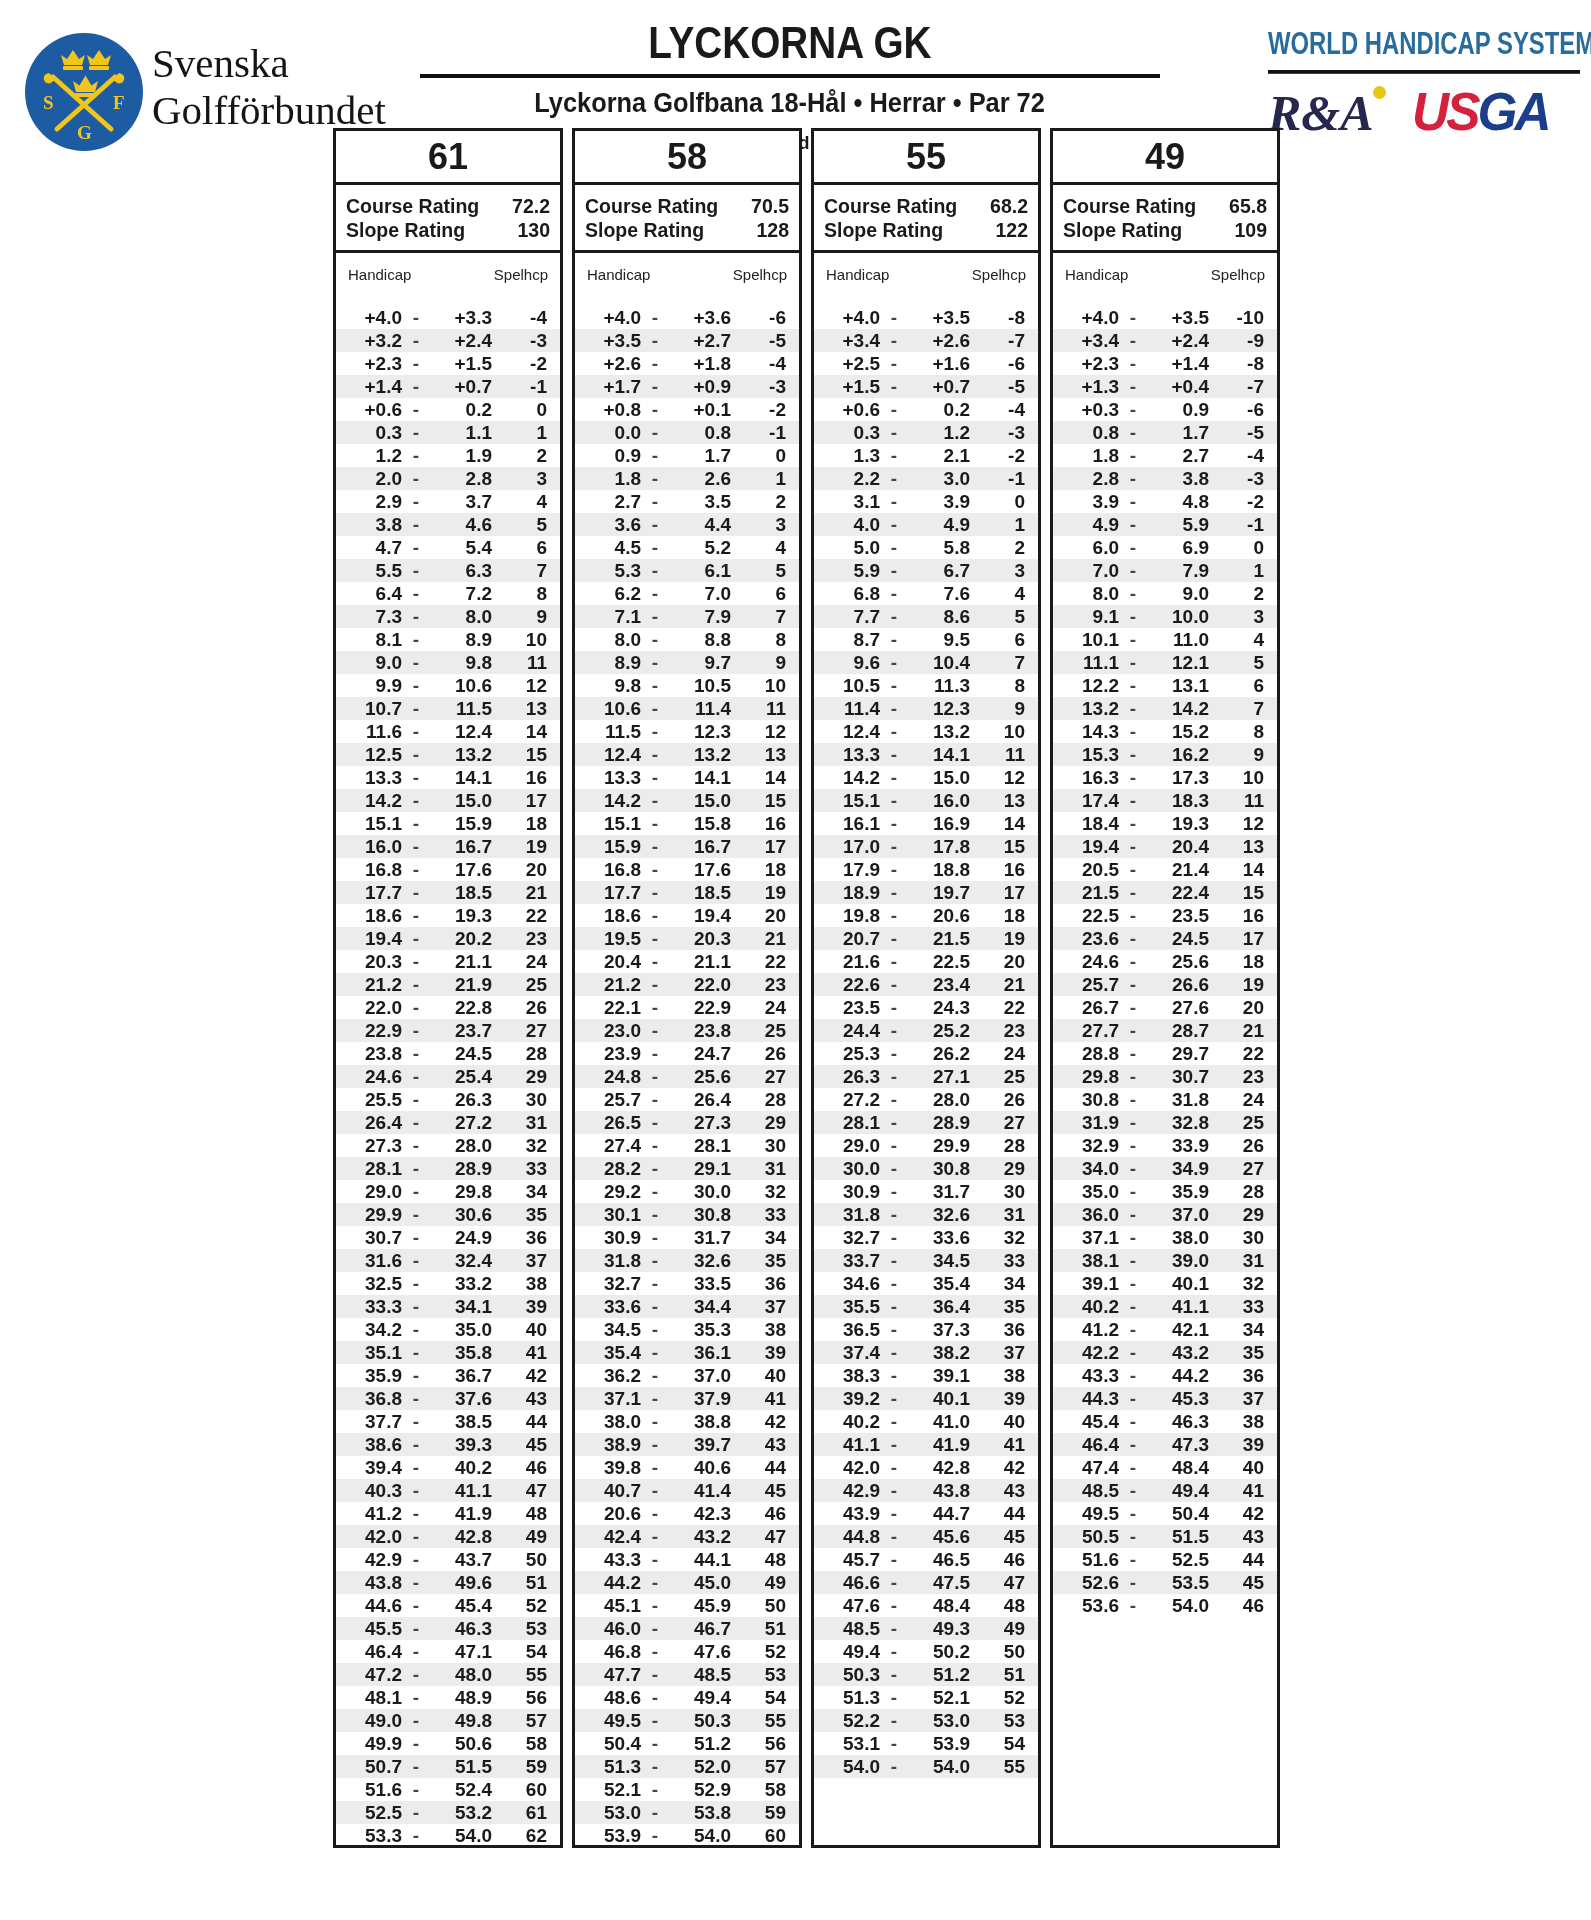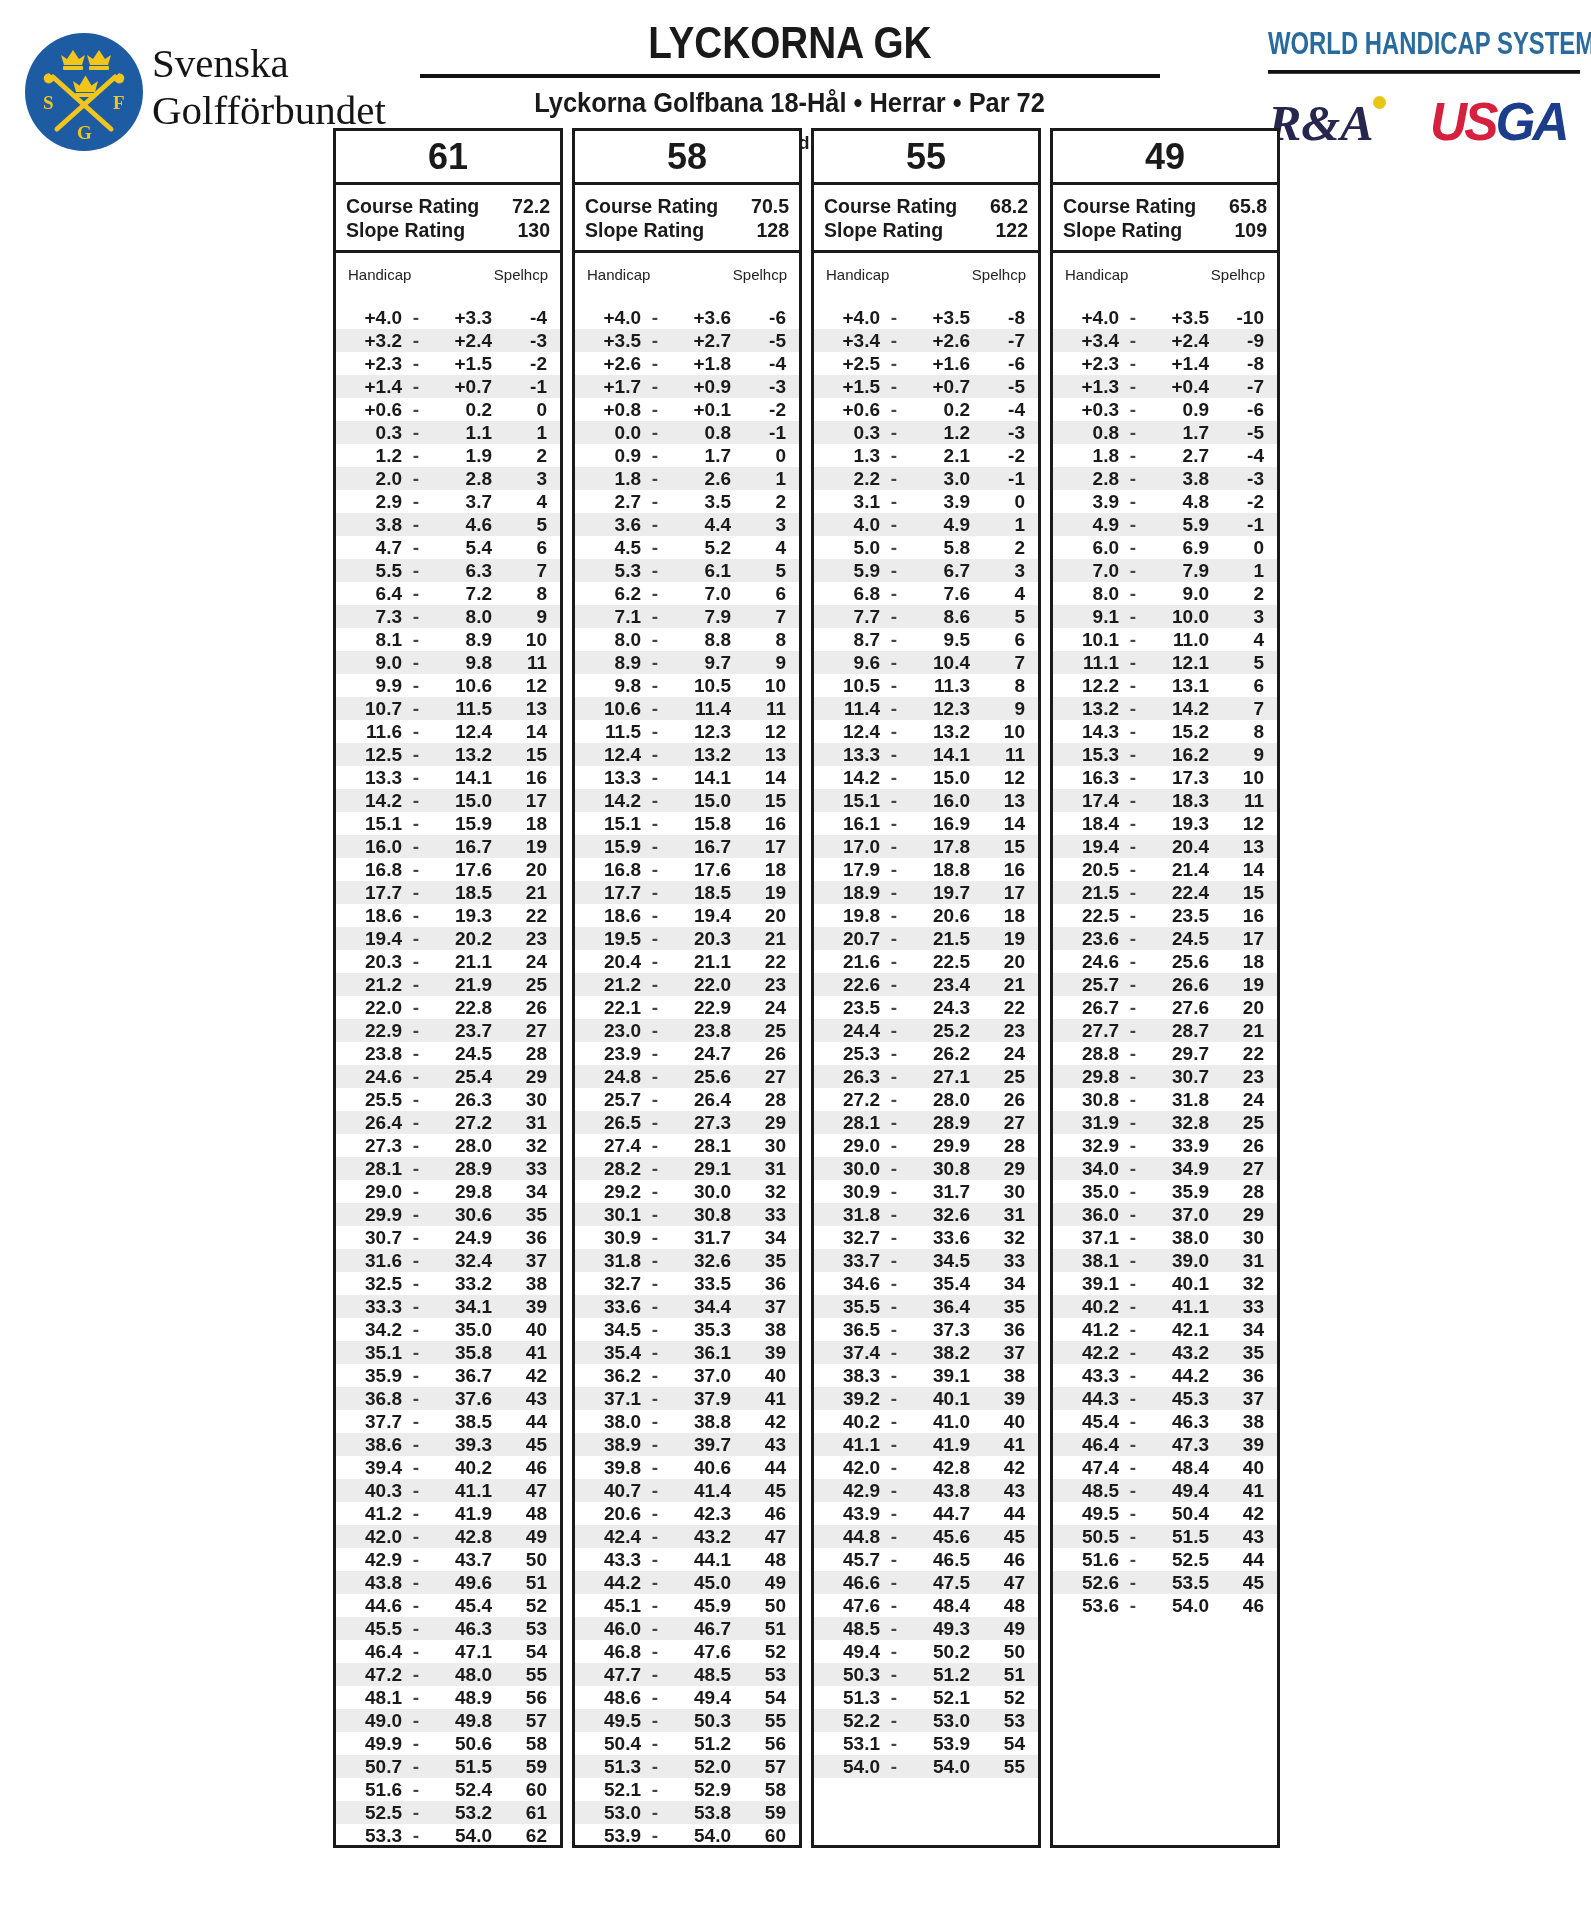--- a/index.html
+++ b/index.html
@@ -9,21 +9,21 @@
   .crest{position:absolute;left:25px;top:33px;width:118px;height:118px;border-radius:50%;background:#1d5ca3;}
   .org-name{position:absolute;left:152px;top:40px;font-family:"Liberation Serif","DejaVu Serif",serif;font-size:41px;line-height:47px;color:#151515;letter-spacing:0px;}
   .center-head{position:absolute;left:420px;top:18px;width:740px;text-align:center;}
   .club-title{font-size:44px;font-weight:bold;letter-spacing:0px;display:inline-block;transform:scaleX(.88);transform-origin:center;white-space:nowrap;}
   .head-rule{width:740px;height:4px;background:#111;margin:6px 0 10px 0;}
   .subtitle{font-size:27px;font-weight:bold;display:inline-block;transform:scaleX(.94);transform-origin:center;white-space:nowrap;}
   .rated{font-size:18px;font-weight:bold;margin-top:14px;}
   .whs-block{position:absolute;left:1268px;top:26px;width:318px;}
   .whs-title{color:#2a6b9e;font-size:31px;font-weight:bold;display:inline-block;transform:scaleX(.77);transform-origin:left;white-space:nowrap;}
   .whs-rule{width:312px;height:3px;background:#111;margin-top:8px;border-bottom:1px solid #444;}
-  .logo-row{display:flex;align-items:flex-end;gap:56px;margin-top:20px;}
+  .logo-row{display:flex;align-items:flex-end;gap:38px;margin-top:10px;}
   .ra-logo{font-family:"Liberation Serif","DejaVu Serif",serif;font-style:italic;font-weight:bold;font-size:50px;color:#26264f;position:relative;line-height:1;}
   .ra-dot{position:absolute;right:-12px;top:-2px;width:13px;height:13px;border-radius:50%;background:#e8c618;}
   .usga-logo{font-size:54px;font-weight:bold;font-style:italic;letter-spacing:-3px;line-height:1;display:inline-block;transform:scaleX(.95);transform-origin:left;}
   .usga-us{color:#d6213e;}
   .usga-ga{color:#1c3c8c;}
 
   
   .tables{position:absolute;left:333px;top:128px;width:947px;display:flex;gap:9px;align-items:flex-start;}
   .tee-box{box-sizing:border-box;width:230px;height:1720px;border:3px solid #1a1a1a;background:#fff;display:flex;flex-direction:column;}
   .tee-number{text-align:center;font-size:36px;font-weight:bold;padding:5px 0 4px 0;border-bottom:3px solid #1a1a1a;}

